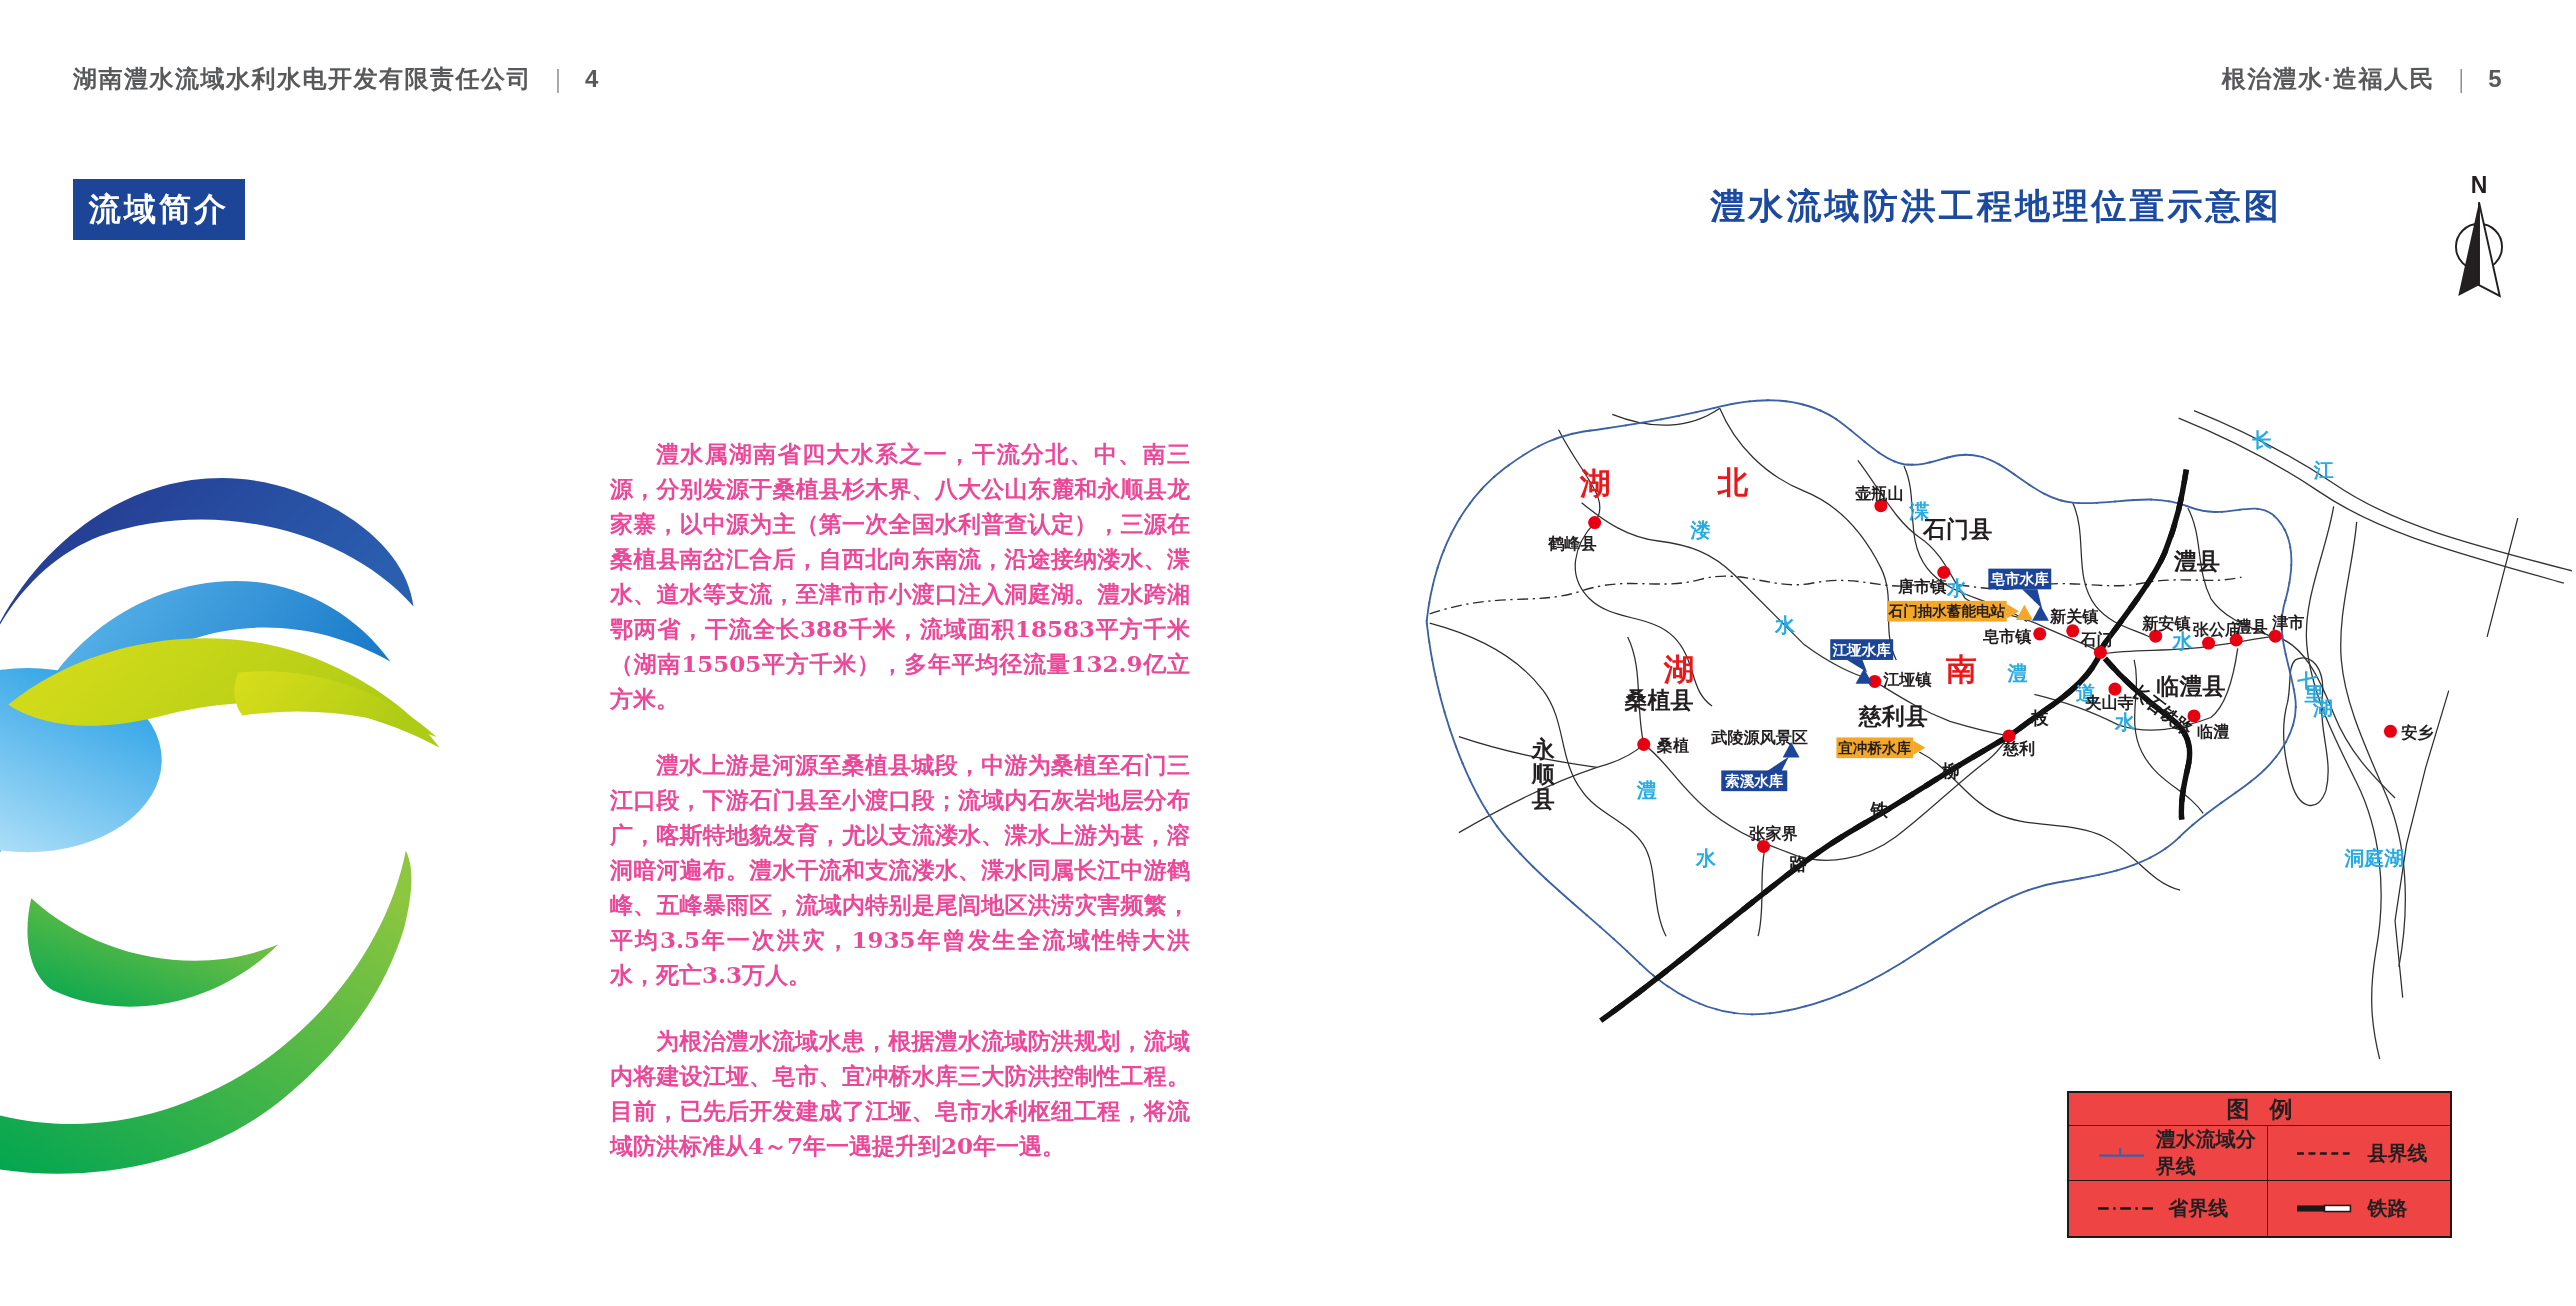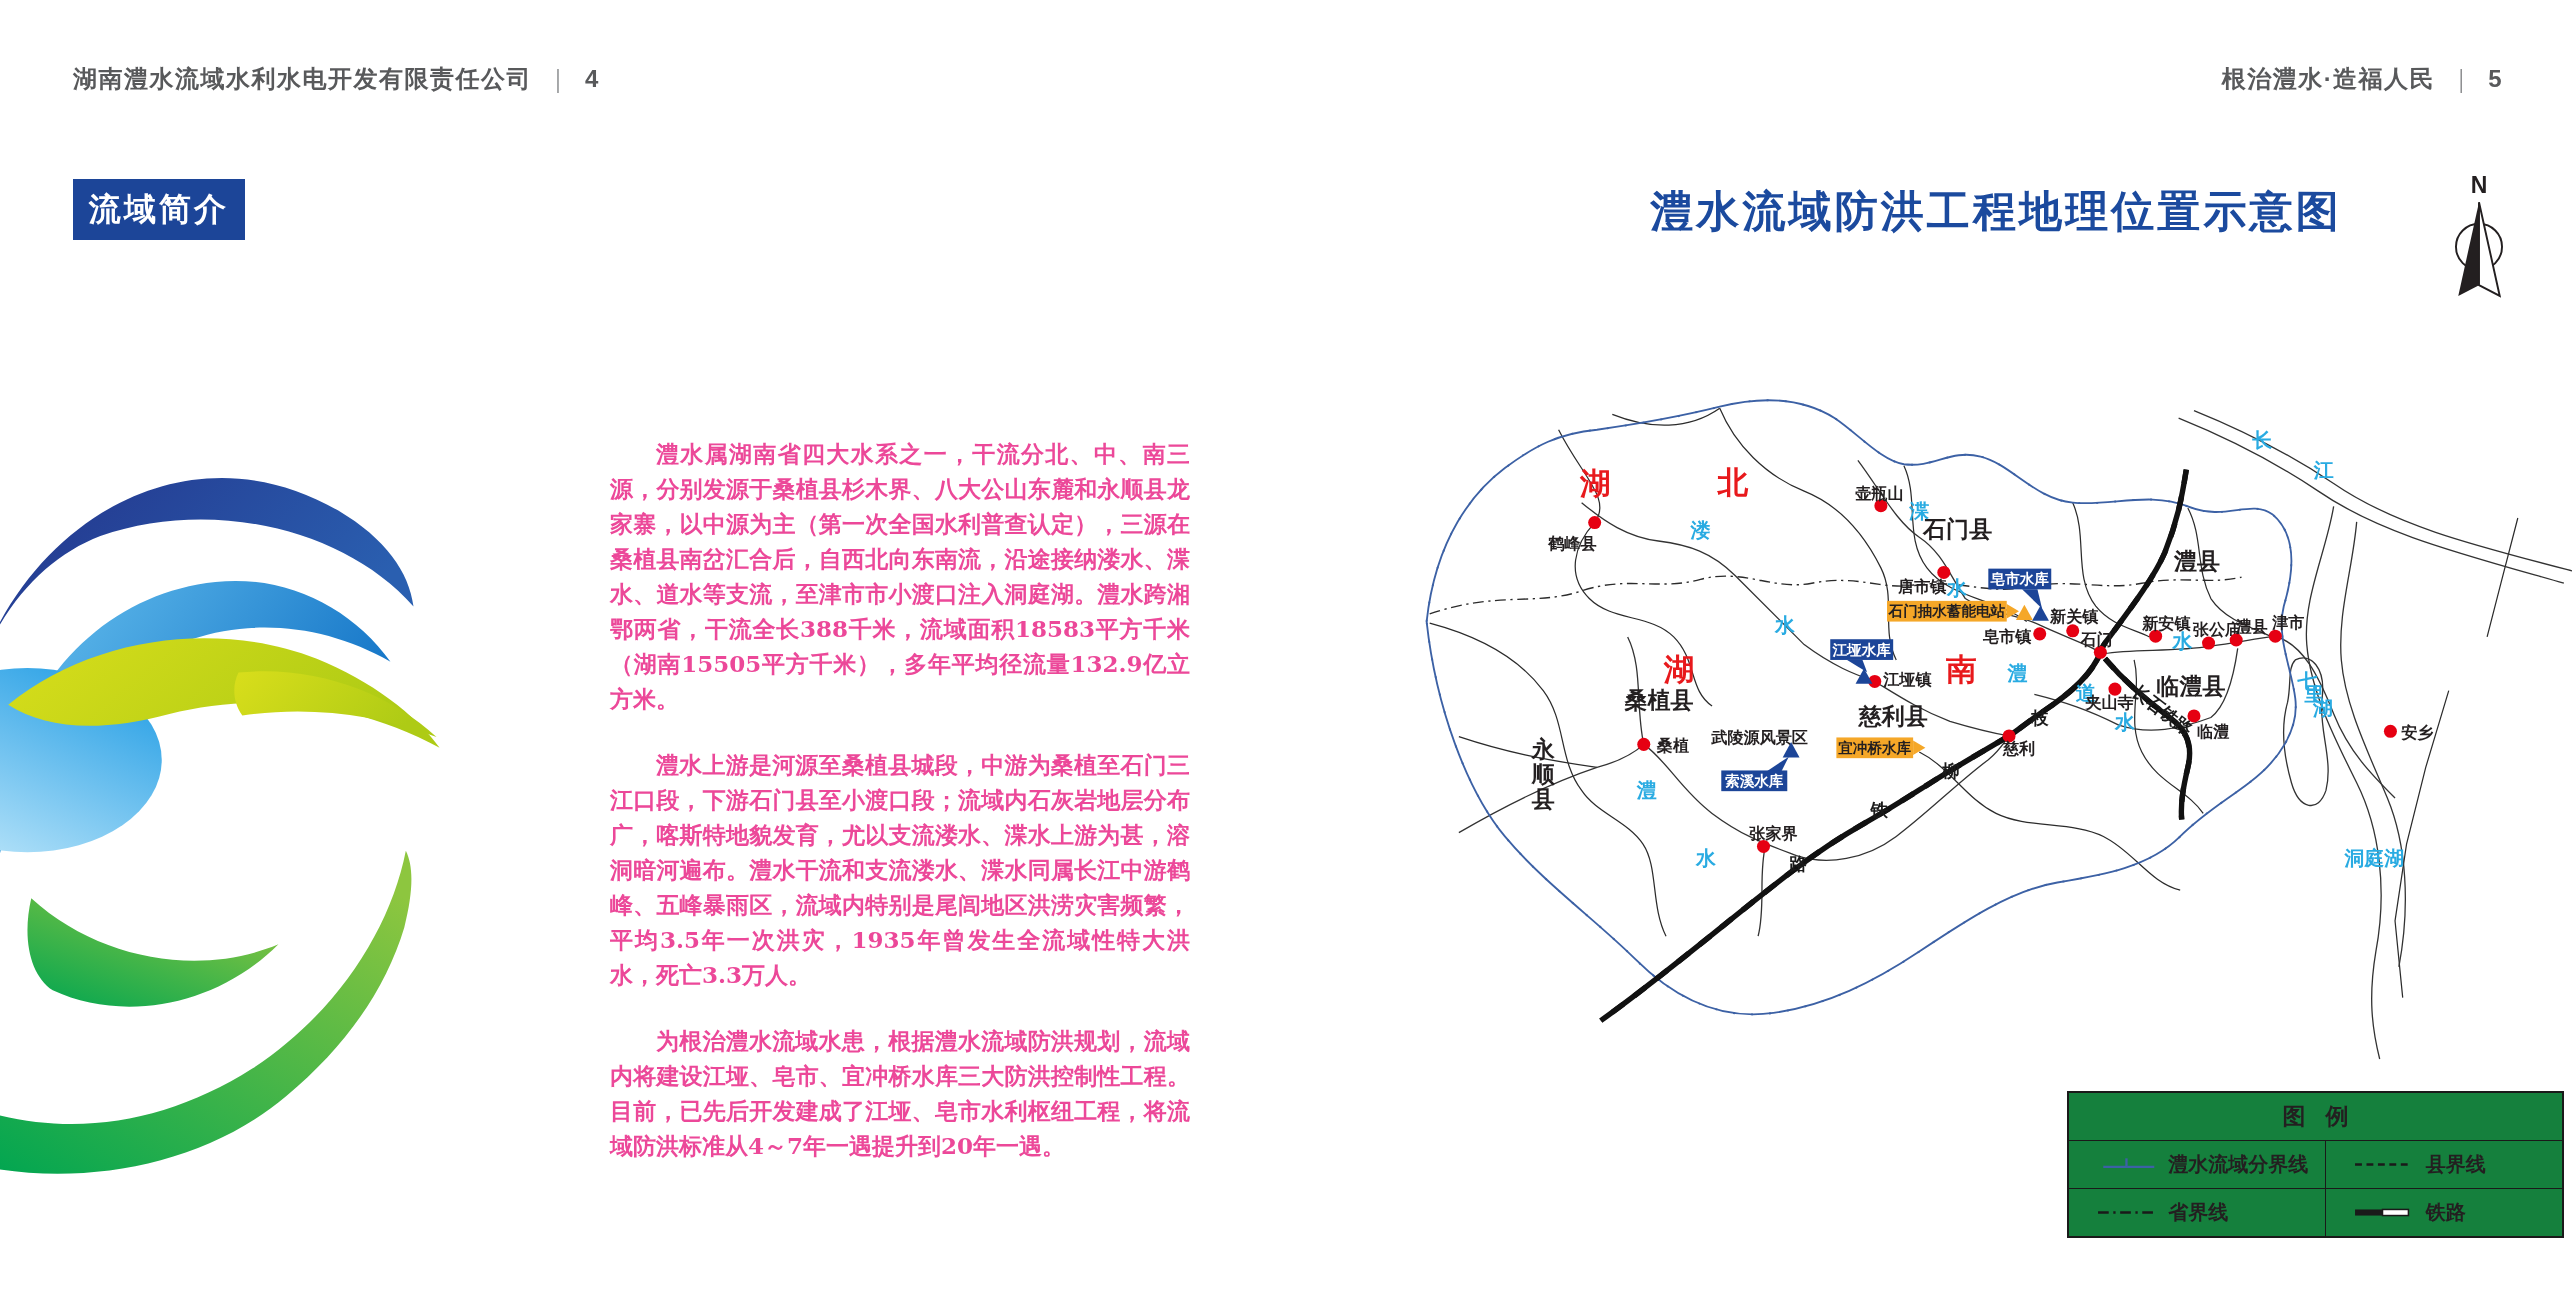--- a/index.html
+++ b/index.html
@@ -17,28 +17,28 @@
            font-family:Liberation Mono, monospace; }
 
   .logo-wrap { position:absolute; left:-15.4px; top:407px; width:507px; height:875px; }
 
   .body-text { position:absolute; left:610px; top:436px; width:580px;
                font-family:"DejaVu Serif", serif; font-weight:bold;
                font-size:23px; line-height:35px; text-align:justify; color:#ec4899; }
   .body-text p { text-indent:2em; margin-bottom:31px; }
 
   .map-title { position:absolute; left:1612px; top:183px; width:768px; text-align:center;
-               font-size:43px; font-weight:bold; color:#1b4a9e; letter-spacing:3.1px; }
+               font-size:35px; font-weight:bold; color:#1b4a9e; letter-spacing:3.1px; }
 
   .compass { position:absolute; left:2442px; top:170px; }
 
   .map-svg { position:absolute; left:1420px; top:353px; width:1152px; height:729px; }
 
-  .legend { position:absolute; left:2067px; top:1091px; width:497px; height:147px;
-            border:2.3px solid #1a1a1a; background:#15803d; display:flex; flex-direction:column; }
+  .legend { position:absolute; left:2067px; top:1091px; width:385px; height:147px;
+            border:2.3px solid #1a1a1a; background:#ef4444; display:flex; flex-direction:column; }
   .legend-title { height:48px; border-bottom:1.5px solid #1a1a1a; display:flex;
                   align-items:center; justify-content:center; font-size:23px; font-weight:bold;
                   letter-spacing:20px; text-indent:20px; }
   .legend-rows { flex:1; display:grid; grid-template-columns:52% 48%; grid-template-rows:1fr 1fr; }
   .legend-cell { display:flex; align-items:center; padding-left:26px; gap:12.3px; }
   .legend-cell.rcol { border-left:1.5px solid #1a1a1a;text-align:center; }
   .legend-cell.r1 { border-bottom:1.5px solid #1a1a1a; }
   .legend-cell span { font-size:20px; font-weight:bold; }
 </style>
 </head>

